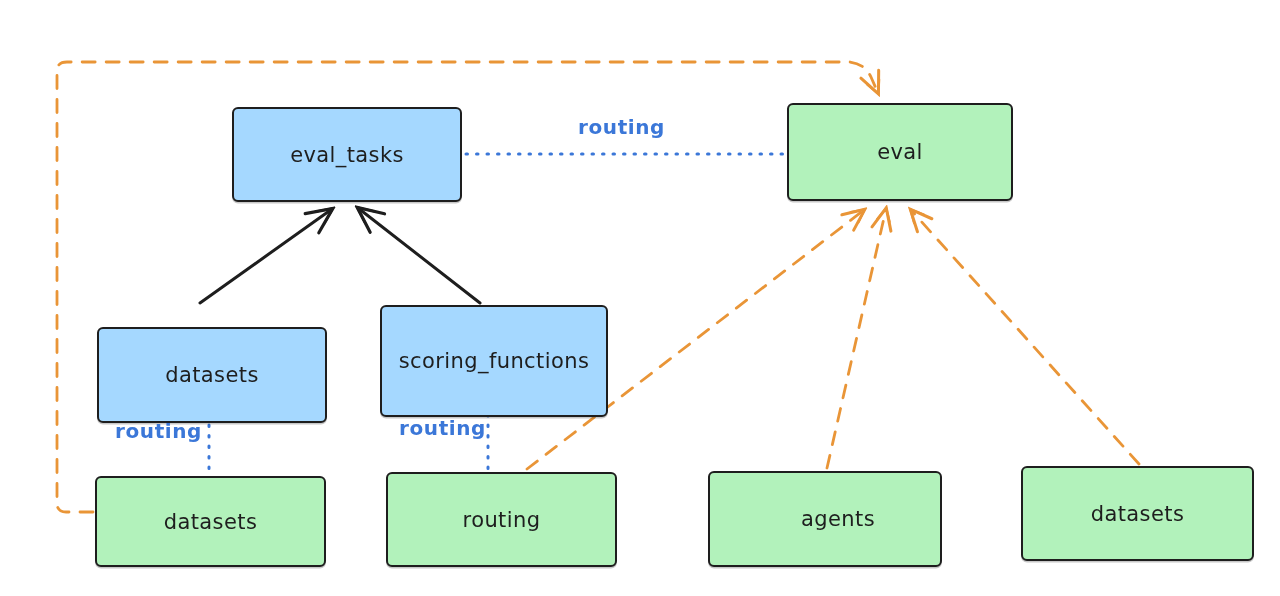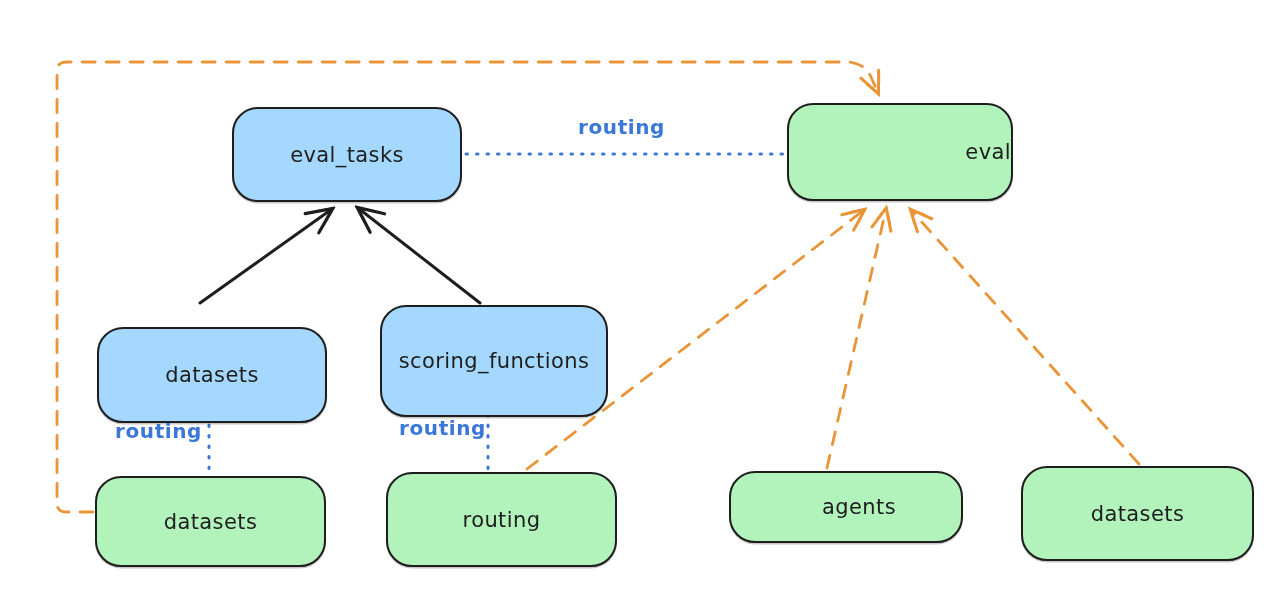--- a/index.html
+++ b/index.html
@@ -16,21 +16,21 @@
     position:relative;
     width:1280px;height:596px;
     background:var(--background);
     overflow:hidden;
   }
   .edges-svg{position:absolute;left:0;top:0;width:1280px;height:596px;}
   .node{
     position:absolute;
     box-sizing:border-box;
     border:2.5px solid var(--stroke);
-    border-radius:26px;
+    border-radius:6px;
     display:flex;align-items:center;justify-content:center;
     font-size:21px;
     letter-spacing:0.4px;
     color:var(--stroke);
     box-shadow:0 1.5px 0 rgba(30,30,30,0.25);
   }
   .node.blue{background:var(--blue_fill);}
   .node.green{background:var(--green_fill);}
   .edge-label{
     position:absolute;
@@ -73,41 +73,41 @@
     <path class="e-orange-dash" d="M 93 512 L 66 512 Q 57 512 57 503 L 57 71 Q 57 62 67 62 L 850 62 Q 865 64 871 77 L 878 93" marker-end="url(#arrowOrange)"></path>
     <path class="e-orange-dash" d="M 527 469 L 864 210" marker-end="url(#arrowOrange)"></path>
     <path class="e-orange-dash" d="M 827 468 L 886 209" marker-end="url(#arrowOrange)"></path>
     <path class="e-orange-dash" d="M 1139 464 L 911 210" marker-end="url(#arrowOrange)"></path>
   </svg>
 
   <div class="node blue" style="left:232px;top:107px;width:230px;height:95px;">
     <span>eval_tasks</span>
   </div>
 
-  <div class="node green" style="left:787px;top:103px;width:226px;height:98px;justify-content:flex-end;">
+  <div class="node green" style="left:787px;top:103px;width:226px;height:98px;">
     <span>eval</span>
   </div>
 
   <div class="node blue" style="left:97px;top:305px;width:230px;height:96px;margin-top:22px;">
     <span>datasets</span>
   </div>
 
   <div class="node blue" style="left:380px;top:305px;width:228px;height:112px;">
     <span>scoring_functions</span>
   </div>
 
   <div class="node green" style="left:95px;top:476px;width:231px;height:91px;">
     <span>datasets</span>
   </div>
 
   <div class="node green" style="left:386px;top:472px;width:231px;height:95px;">
     <span>routing</span>
   </div>
 
-  <div class="node green" style="left:729px;top:471px;width:234px;height:72px;padding-left:26px;">
+  <div class="node green" style="left:708px;top:471px;width:234px;height:96px;padding-left:26px;">
     <span>agents</span>
   </div>
 
   <div class="node green" style="left:1021px;top:466px;width:233px;height:95px;">
     <span>datasets</span>
   </div>
 
   <div class="edge-label" style="left:578px;top:115px;">routing</div>
   <div class="edge-label" style="left:115px;top:419px;">routing</div>
   <div class="edge-label" style="left:399px;top:416px;">routing</div>

